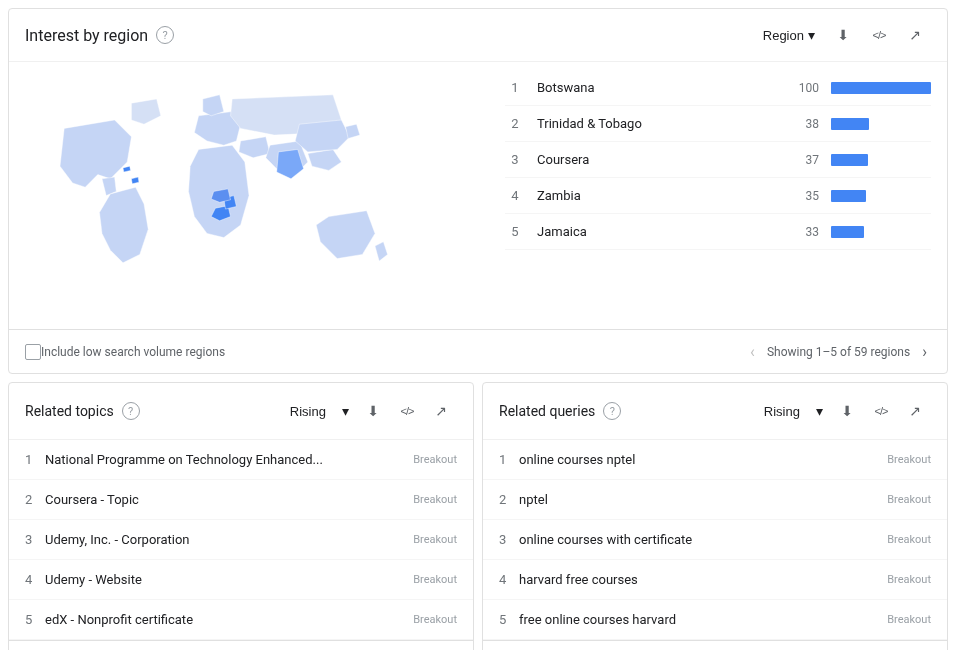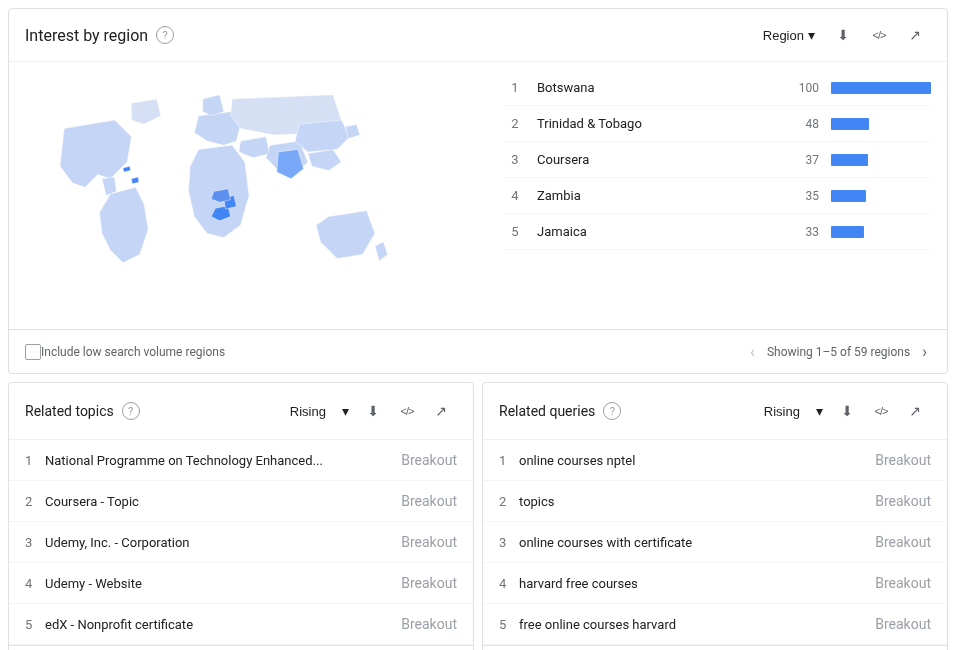--- a/index.html
+++ b/index.html
@@ -161,21 +161,21 @@
     }
     .panel-row-num {
       width: 20px; color: #70757a; font-size: 13px; flex-shrink: 0;
     }
     .panel-row-text {
       flex: 1; font-size: 13px; color: #202124;
       white-space: nowrap; overflow: hidden; text-overflow: ellipsis;
       padding-right: 20px;
     }
     .breakout-badge {
-      font-size: 14px; color: #9aa0a6; white-space: nowrap; text-align: right;
+      font-size: 11px; color: #9aa0a6; white-space: nowrap; text-align: right;
     }
 
     .panel-footer {
       display: flex;
       align-items: center;
       justify-content: center;
       padding: 10px 16px;
       border-top: 1px solid #e0e0e0;
       gap: 8px;
       font-size: 12px; color: #5f6368;
@@ -263,21 +263,21 @@
         <span class="rank-num">1</span>
         <span class="country-name">Botswana</span>
         <span class="rank-score">100</span>
         <div class="bar-container">
           <div class="bar" style="width:100%"></div>
         </div>
       </div>
       <div class="ranking-row">
         <span class="rank-num">2</span>
         <span class="country-name">Trinidad &amp; Tobago</span>
-        <span class="rank-score">48</span>
+        <span class="rank-score">38</span>
         <div class="bar-container">
           <div class="bar" style="width:38%"></div>
         </div>
       </div>
       <div class="ranking-row">
         <span class="rank-num">3</span>
         <span class="country-name">Coursera</span>
         <span class="rank-score">37</span>
         <div class="bar-container">
           <div class="bar" style="width:37%"></div>
@@ -384,21 +384,21 @@
       </div>
     </div>
 
     <div class="panel-row">
       <span class="panel-row-num">1</span>
       <span class="panel-row-text">online courses nptel</span>
       <span class="breakout-badge">Breakout</span>
     </div>
     <div class="panel-row">
       <span class="panel-row-num">2</span>
-      <span class="panel-row-text">topics</span>
+      <span class="panel-row-text">nptel</span>
       <span class="breakout-badge">Breakout</span>
     </div>
     <div class="panel-row">
       <span class="panel-row-num">3</span>
       <span class="panel-row-text">online courses with certificate</span>
       <span class="breakout-badge">Breakout</span>
     </div>
     <div class="panel-row">
       <span class="panel-row-num">4</span>
       <span class="panel-row-text">harvard free courses</span>

